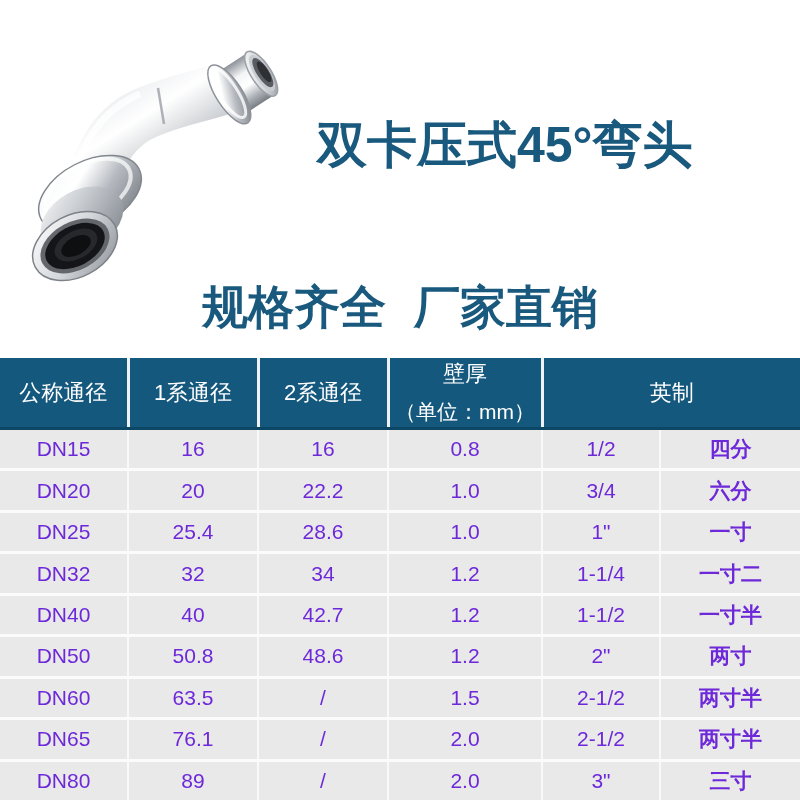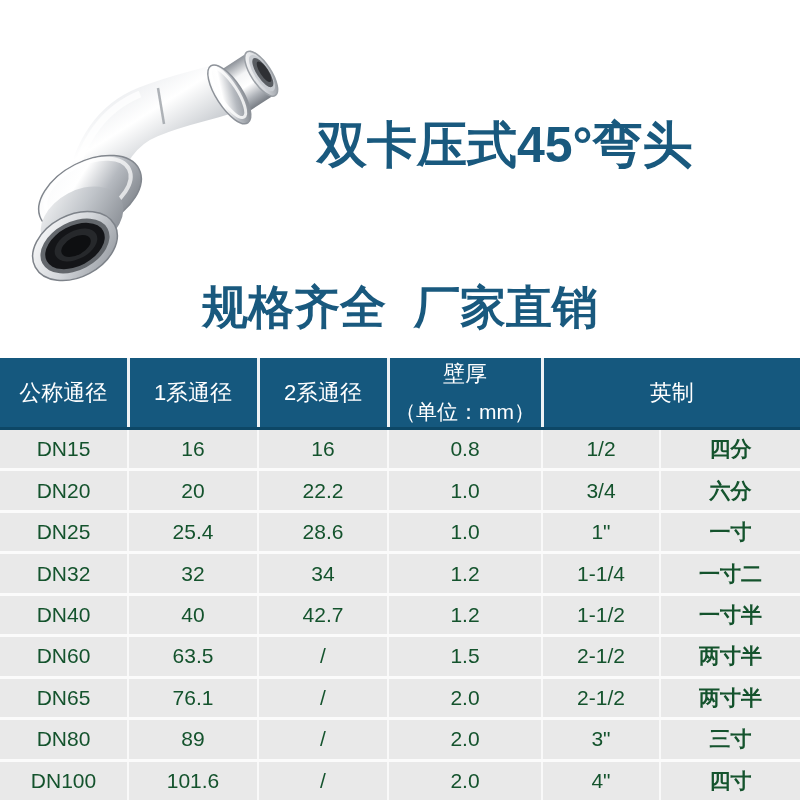--- a/index.html
+++ b/index.html
@@ -36,21 +36,21 @@
   table.spec thead th{
     background:#15587e;color:#ffffff;font-weight:400;
     font-size:22px;text-align:center;vertical-align:middle;
     height:69px;padding:0;
     border-right:3px solid #eef2f4;
     border-bottom:3px solid #0d4766;
   }
   table.spec thead th:last-child{border-right:none;}
   table.spec thead .unit{display:block;font-size:21px;line-height:1.25;margin-top:10px;}
   table.spec tbody td{
-    background:#e9e9e9;color:#14532d;
+    background:#e9e9e9;color:#6d28d9;
     font-size:21px;text-align:center;vertical-align:middle;
     height:34px;padding:0;
     border-top:3px solid #fbfbfb;
     border-right:2px solid rgba(255,255,255,0.7);
   }
   table.spec tbody td:last-child{border-right:none;font-weight:bold;}
   table.spec tbody tr:first-child td{border-top:3px solid #f4f4f4;}
 </style>
 </head>
 <body>
@@ -181,20 +181,28 @@
         </tr>
         <tr>
           <td>DN40</td>
           <td>40</td>
           <td>42.7</td>
           <td>1.2</td>
           <td>1-1/2</td>
           <td>一寸半</td>
         </tr>
         <tr>
+          <td>DN50</td>
+          <td>50.8</td>
+          <td>48.6</td>
+          <td>1.2</td>
+          <td>2"</td>
+          <td>两寸</td>
+        </tr>
+        <tr>
           <td>DN60</td>
           <td>63.5</td>
           <td>/</td>
           <td>1.5</td>
           <td>2-1/2</td>
           <td>两寸半</td>
         </tr>
         <tr>
           <td>DN65</td>
           <td>76.1</td>
@@ -204,24 +212,16 @@
           <td>两寸半</td>
         </tr>
         <tr>
           <td>DN80</td>
           <td>89</td>
           <td>/</td>
           <td>2.0</td>
           <td>3"</td>
           <td>三寸</td>
         </tr>
-        <tr>
-          <td>DN100</td>
-          <td>101.6</td>
-          <td>/</td>
-          <td>2.0</td>
-          <td>4"</td>
-          <td>四寸</td>
-        </tr>
       </tbody>
   </table>
 
 </div>
 
 </body></html>

